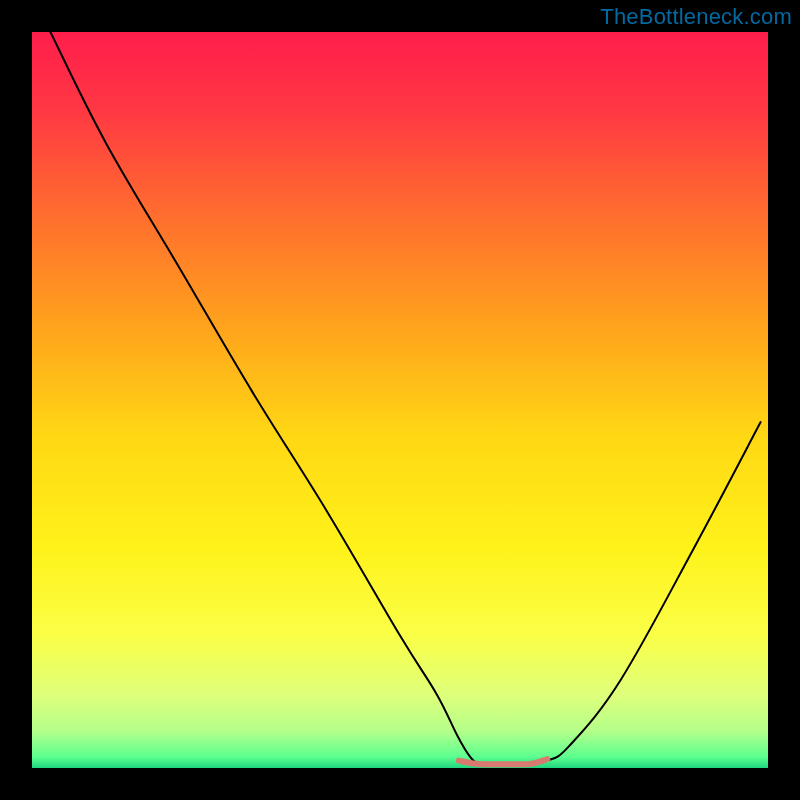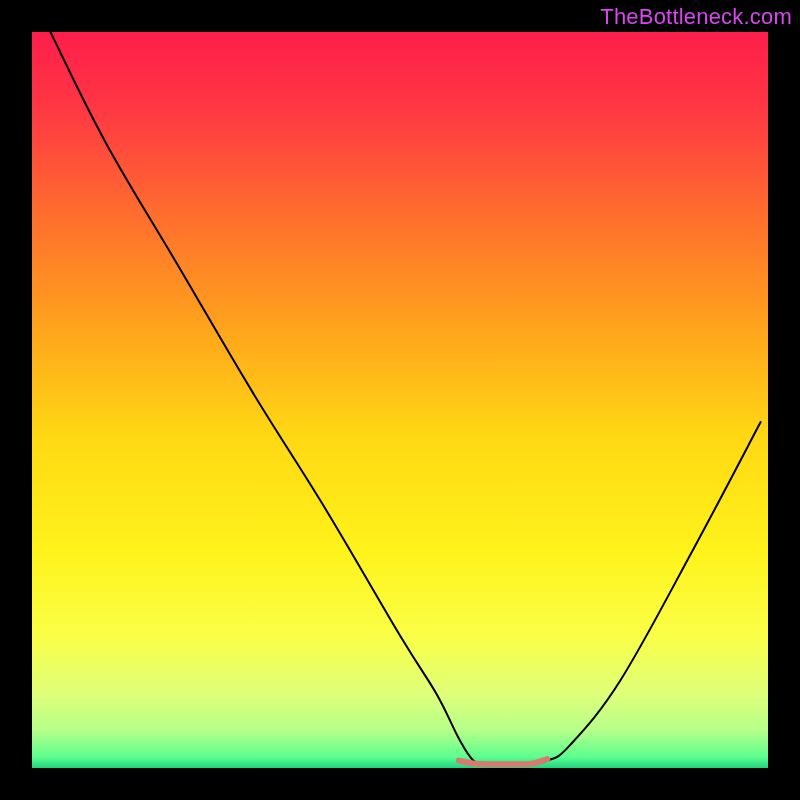--- a/index.html
+++ b/index.html
@@ -12,21 +12,21 @@
   }
   .container {
     position: relative;
     width: 800px;
     height: 800px;
   }
   .watermark {
     position: absolute;
     top: 4px;
     right: 8px;
-    color: #d946ef;
+    color: #0369a1;
     font-size: 22px;
     font-weight: 400;
     letter-spacing: 0.2px;
     z-index: 20;
   }
   svg.chart {
     position: absolute;
     top: 0;
     left: 0;
     width: 800px;

